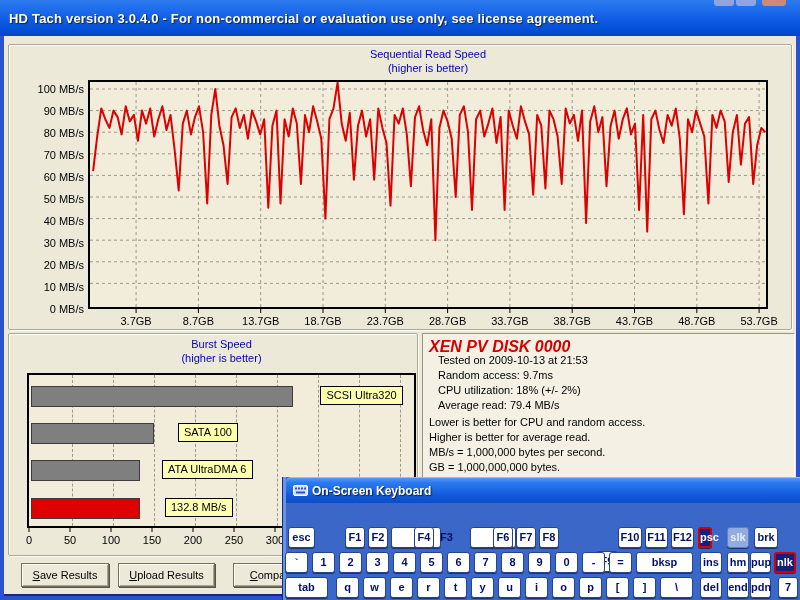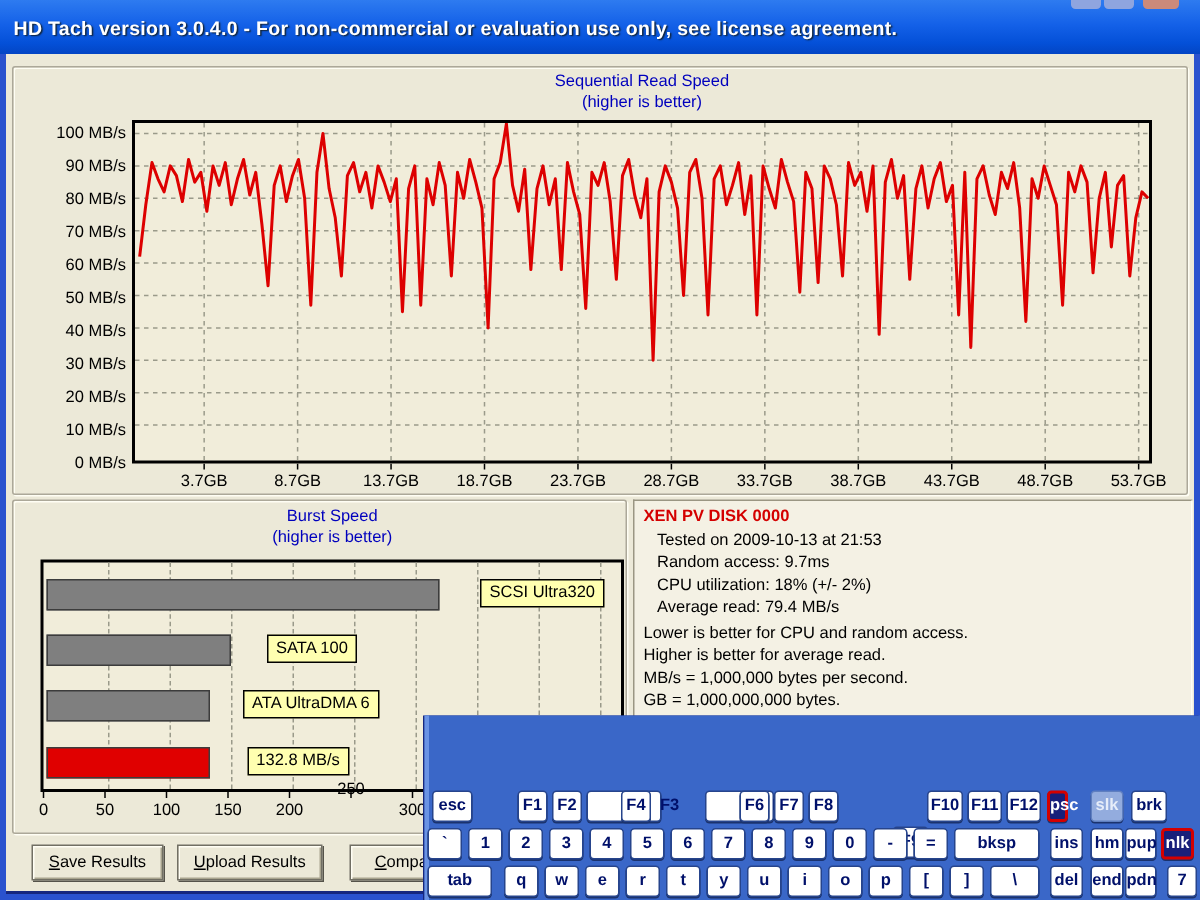--- a/index.html
+++ b/index.html
@@ -45,21 +45,21 @@
   .blabel {
     position:absolute; height:19px; background:#ffffb0; border:1px solid #000;
     font-size:11px; line-height:17px; padding:0 5px; color:#000; white-space:nowrap;
   }
 
   .info-panel {
     position:absolute; left:422px; top:333px; width:373px; height:223px;
     background:#f4f1e4;
     border:1px solid #9a9683; border-right-color:#fffef4; border-bottom-color:#fffef4;
   }
-  .info-drive { position:absolute; left:6px; top:4px; color:#d40000; font-weight:bold; font-size:11px; }
+  .info-drive { position:absolute; left:6px; top:4px; color:#d40000; font-weight:bold; font-size:16px;font-style:italic; }
   .info-line { position:absolute; left:15px; font-size:11px; color:#000; white-space:nowrap; }
   .note-line { position:absolute; left:6px; font-size:11px; color:#000; white-space:nowrap; }
 
   .xp-btn {
     position:absolute; height:24px; background:#ece9d8; font-size:11px; color:#000;
     border:1px solid #716f64;
     box-shadow: inset 1px 1px 0 #fffef4, inset -1px -1px 0 #a8a48e, 1px 1px 0 #55534a;
     text-align:center; line-height:22px; font-family:"Liberation Sans",sans-serif;
     padding:0; cursor:default;
   }
@@ -201,21 +201,21 @@
     <line x1="166" y1="0" x2="166" y2="4" stroke="#000" stroke-width="1"></line>
     <line x1="207" y1="0" x2="207" y2="4" stroke="#000" stroke-width="1"></line>
     <line x1="247.99999999999997" y1="0" x2="247.99999999999997" y2="4" stroke="#000" stroke-width="1"></line>
   </svg>
 <div id="burst-xlabels">
     <div class="btick abs" style="left: 14px; top: 534px;">0</div>
     <div class="btick abs" style="left: 55px; top: 534px;">50</div>
     <div class="btick abs" style="left: 96px; top: 534px;">100</div>
     <div class="btick abs" style="left: 137px; top: 534px;">150</div>
     <div class="btick abs" style="left: 178px; top: 534px;">200</div>
-    <div class="btick abs" style="left: 219px; top: 520px;">250</div>
+    <div class="btick abs" style="left: 219px; top: 534px;">250</div>
     <div class="btick abs" style="left: 260px; top: 534px;">300</div>
   </div>
 <div id="burst-barlabels">
     <div class="blabel" style="left: 320.4px; top: 386px;">SCSI Ultra320</div>
     <div class="blabel" style="left: 178px; top: 423px;">SATA 100</div>
     <div class="blabel" style="left: 162.06px; top: 460px;">ATA UltraDMA 6</div>
     <div class="blabel" style="left: 164.896px; top: 498px;">132.8 MB/s</div>
   </div>
 
 <div class="info-panel">
@@ -230,20 +230,31 @@
   <div class="note-line" style="top:127px;">GB = 1,000,000,000 bytes.</div>
 </div>
 
 <div id="bottom-buttons">
     <button class="xp-btn" style="left: 21px; top: 563px; width: 88px;"><u>S</u>ave Results</button>
     <button class="xp-btn" style="left: 118px; top: 563px; width: 97px;"><u>U</u>pload Results</button>
     <button class="xp-btn" style="left: 233px; top: 563px; width: 88px;"><u>C</u>ompare...</button>
   </div>
 
 <div class="osk">
+  <div class="osk-titlebar">
+    <svg class="osk-icon" viewBox="0 0 15 13">
+      <rect x="0.5" y="1.5" width="14" height="10" rx="1.5" fill="#cfe0f8" stroke="#ffffff"></rect>
+      <rect x="2" y="3.5" width="2" height="2" fill="#2a52ce"></rect>
+        <rect x="5" y="3.5" width="2" height="2" fill="#2a52ce"></rect>
+      <rect x="8" y="3.5" width="2" height="2" fill="#2a52ce"></rect>
+        <rect x="11" y="3.5" width="2" height="2" fill="#2a52ce"></rect>
+      <rect x="3" y="7.5" width="9" height="2" fill="#2a52ce"></rect>
+    </svg>
+    <span class="osk-title">On-Screen Keyboard</span>
+  </div>
 </div>
 <div id="osk-keys">
     <div class="key" style="left: 288px; top: 527px; width: 27px;">esc</div>
     <div class="key" style="left: 345px; top: 527px; width: 20px;">F1</div>
     <div class="key" style="left: 368px; top: 527px; width: 20px;">F2</div>
     <div class="key" style="left: 391px; top: 527px; width: 20px; padding-left: 48px;">F3</div>
     <div class="key" style="left: 414px; top: 527px; width: 20px;">F4</div>
     <div class="key" style="left: 470px; top: 527px; width: 20px; padding-left: 44px;">F5</div>
     <div class="key" style="left: 493px; top: 527px; width: 20px;">F6</div>
     <div class="key" style="left: 516px; top: 527px; width: 20px;">F7</div>

